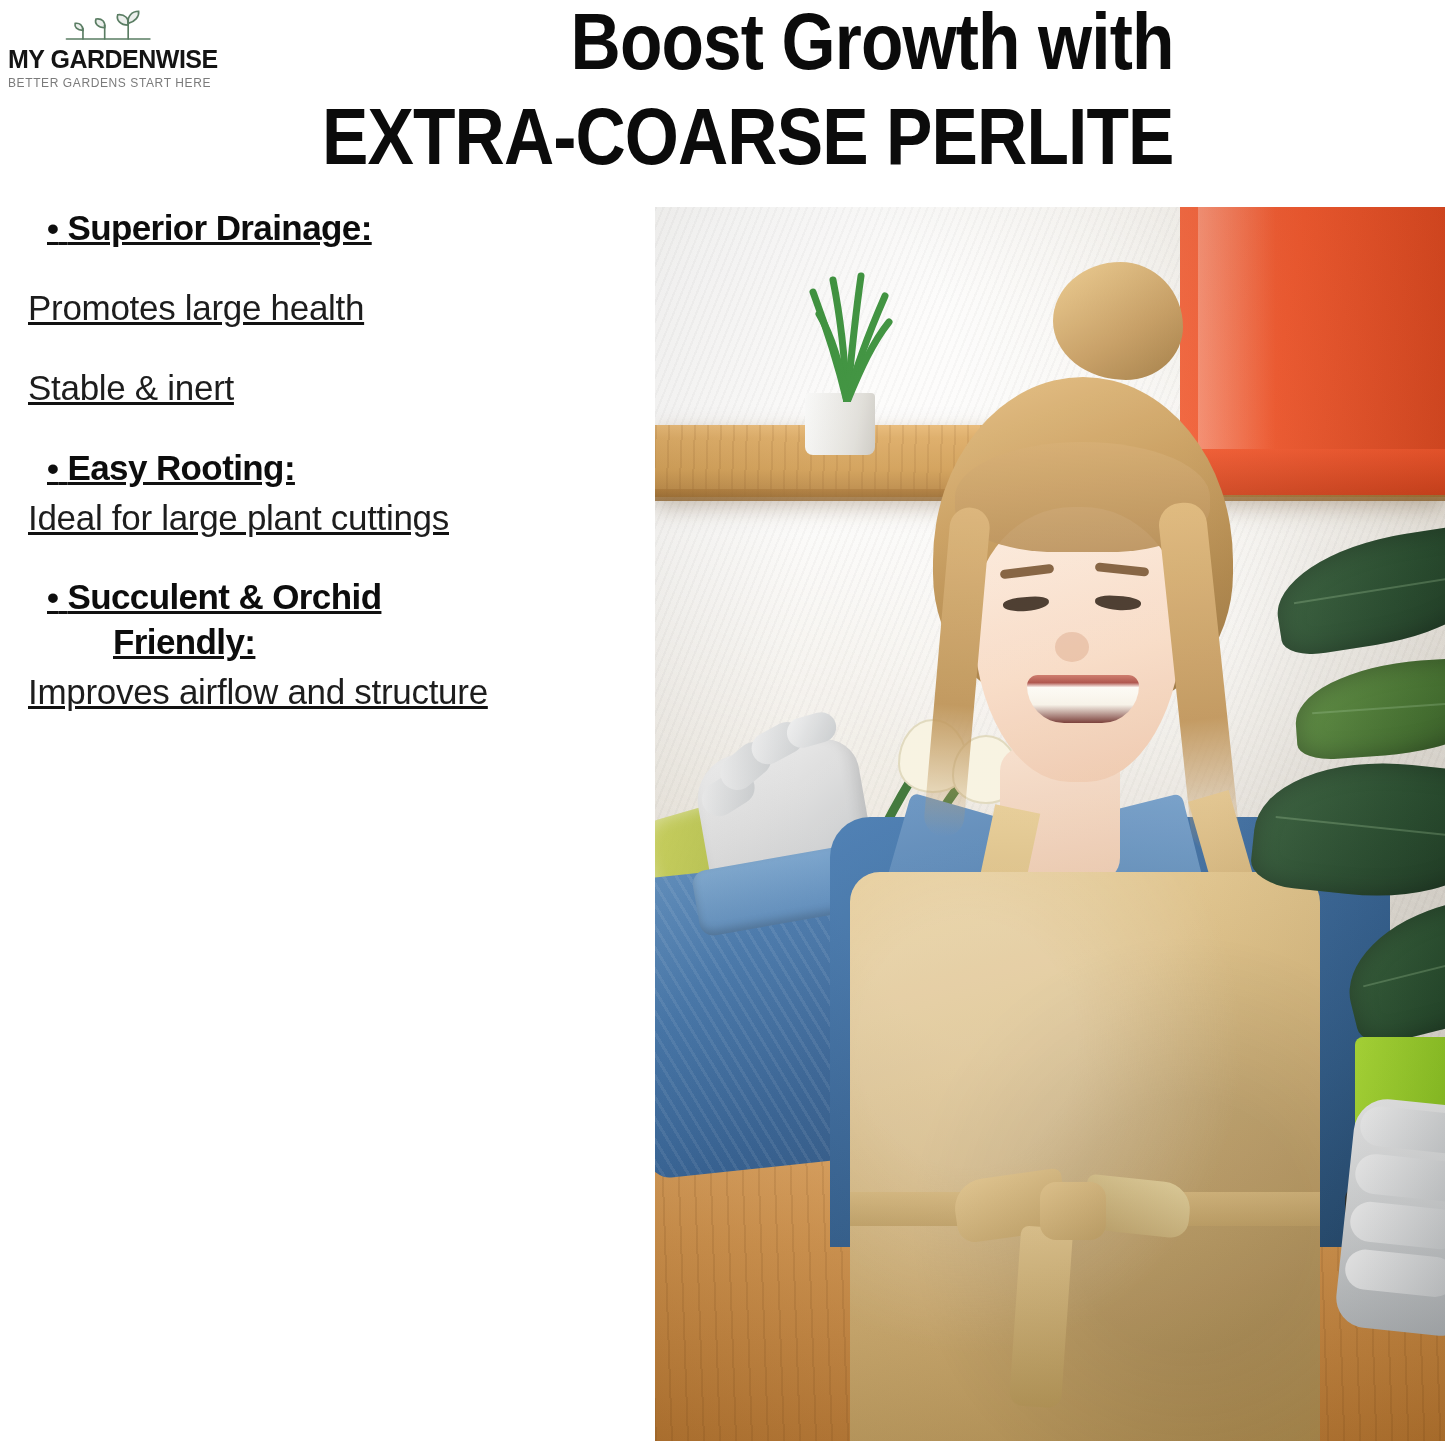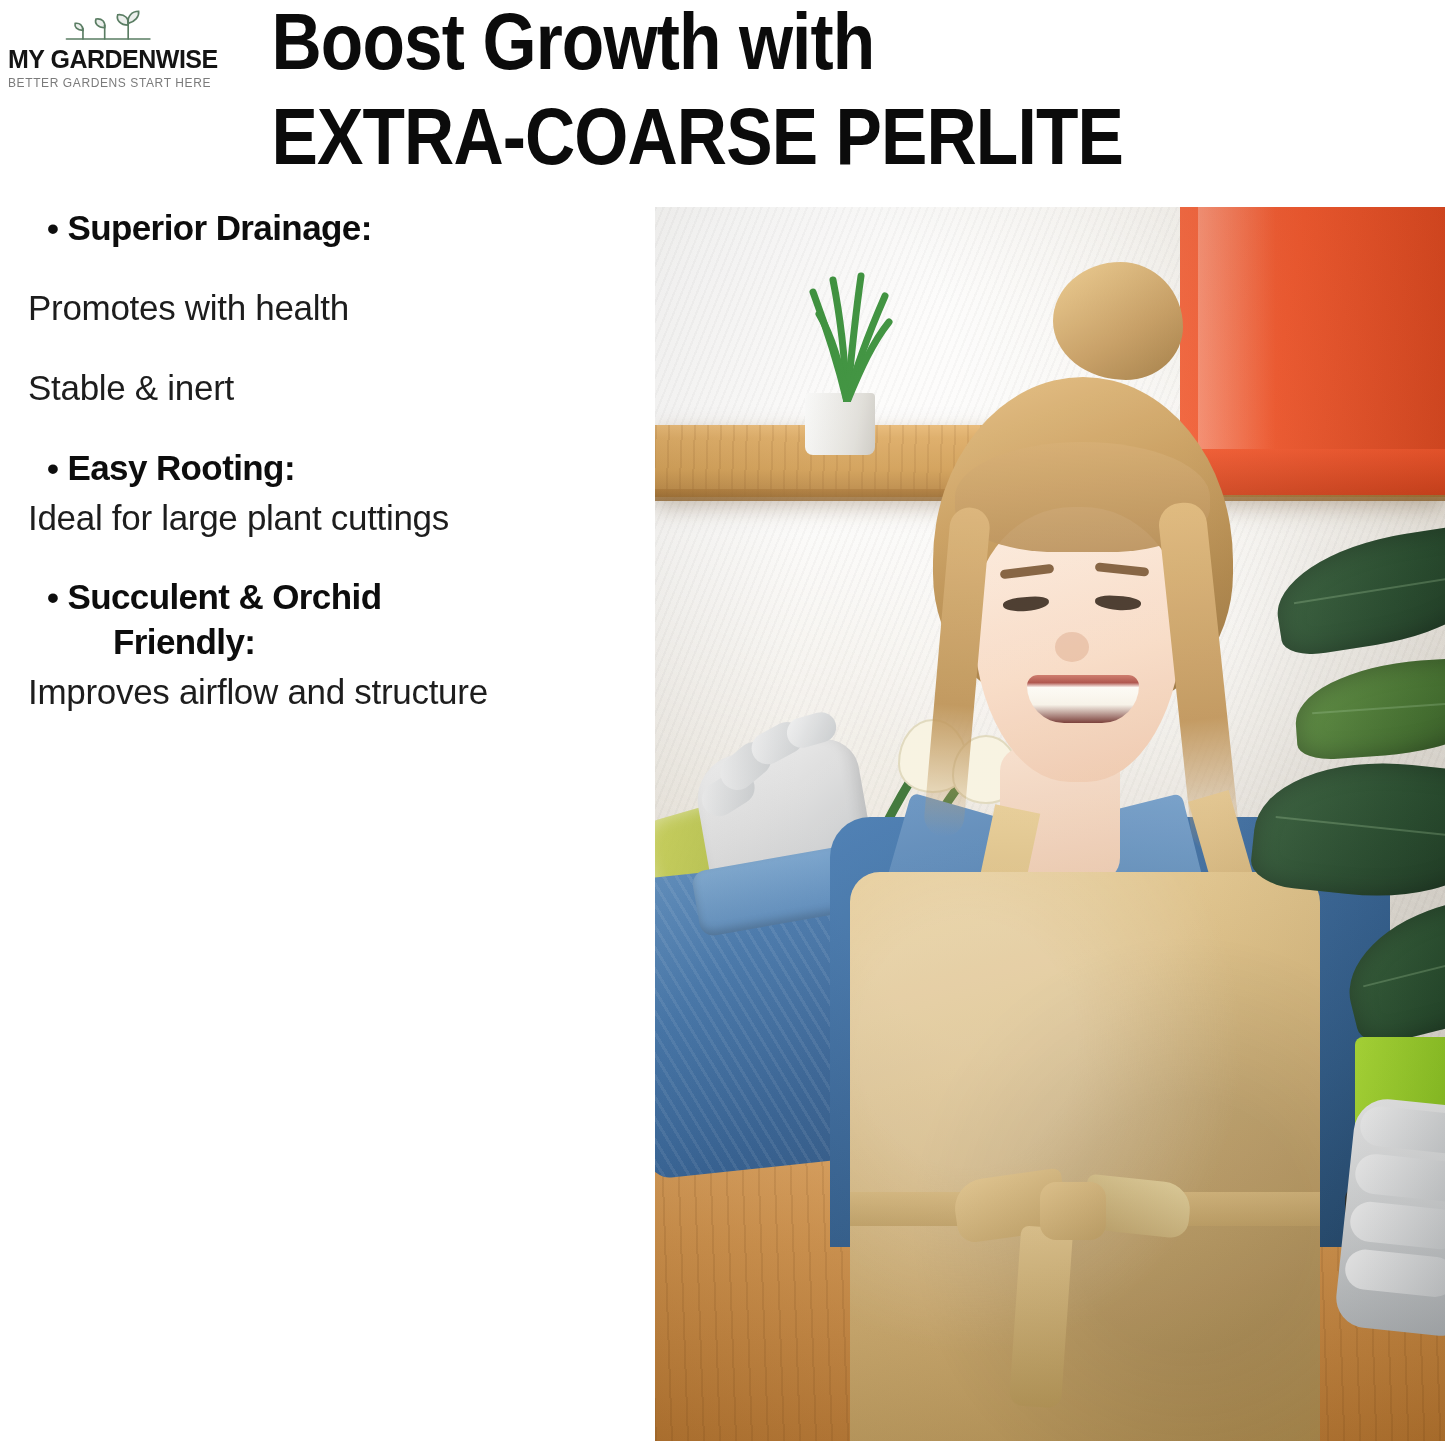--- a/index.html
+++ b/index.html
@@ -23,40 +23,40 @@
     color:#141414; line-height:1; white-space:nowrap;
   }
   .logo-tag{
     font-size:12px; letter-spacing:0.6px; color:#7b7b7b;
     margin-top:4px; white-space:nowrap;
   }
 
   
   .headline{
     position:absolute; left:210px; top:2px; width:1025px;
-    text-align:left;
+    text-align:right;
   }
   .headline .hl{
     display:block;
     font-weight:bold;
     color:#0b0b0b;
     line-height:1.02;
     letter-spacing:-1px;
     transform:scaleX(.88);
     transform-origin:center;
   }
   .headline .hl1{ font-size:79px; }
   .headline .hl2{ font-size:79px; margin-top:14px; }
 
   
   .bullets{
     position:absolute; left:0; top:206px; width:645px;
     padding:0 16px 0 28px;
   }
-  .bgroup{ margin-bottom:34px; }
+  .bgroup{ margin-bottom:34px;text-decoration:underline; }
   .bgroup:last-child{ margin-bottom:0; }
   .bhead{
     font-size:35px; font-weight:bold; color:#0d0d0d;
     line-height:1.28; letter-spacing:-.6px;
     padding-left:52px; text-indent:-33px;
   }
   .bdot{ font-size:34px; line-height:1; }
   .bhead .w2{ display:block; text-indent:0; padding-left:33px; }
   .bdesc{
     font-size:35px; font-weight:400; color:#1d1d1d;
@@ -404,21 +404,21 @@
 <div class="bullets">
 
   <div class="bgroup">
     <div class="bhead">
       <span class="bdot">•</span>
       <span>Superior Drainage:</span>
     </div>
   </div>
 
   <div class="bgroup">
-    <div class="bdesc">Promotes with health</div>
+    <div class="bdesc">Promotes large health</div>
   </div>
 
   <div class="bgroup">
     <div class="bdesc">Stable &amp; inert</div>
   </div>
 
   <div class="bgroup">
     <div class="bhead">
       <span class="bdot">•</span>
       <span>Easy Rooting:</span>

